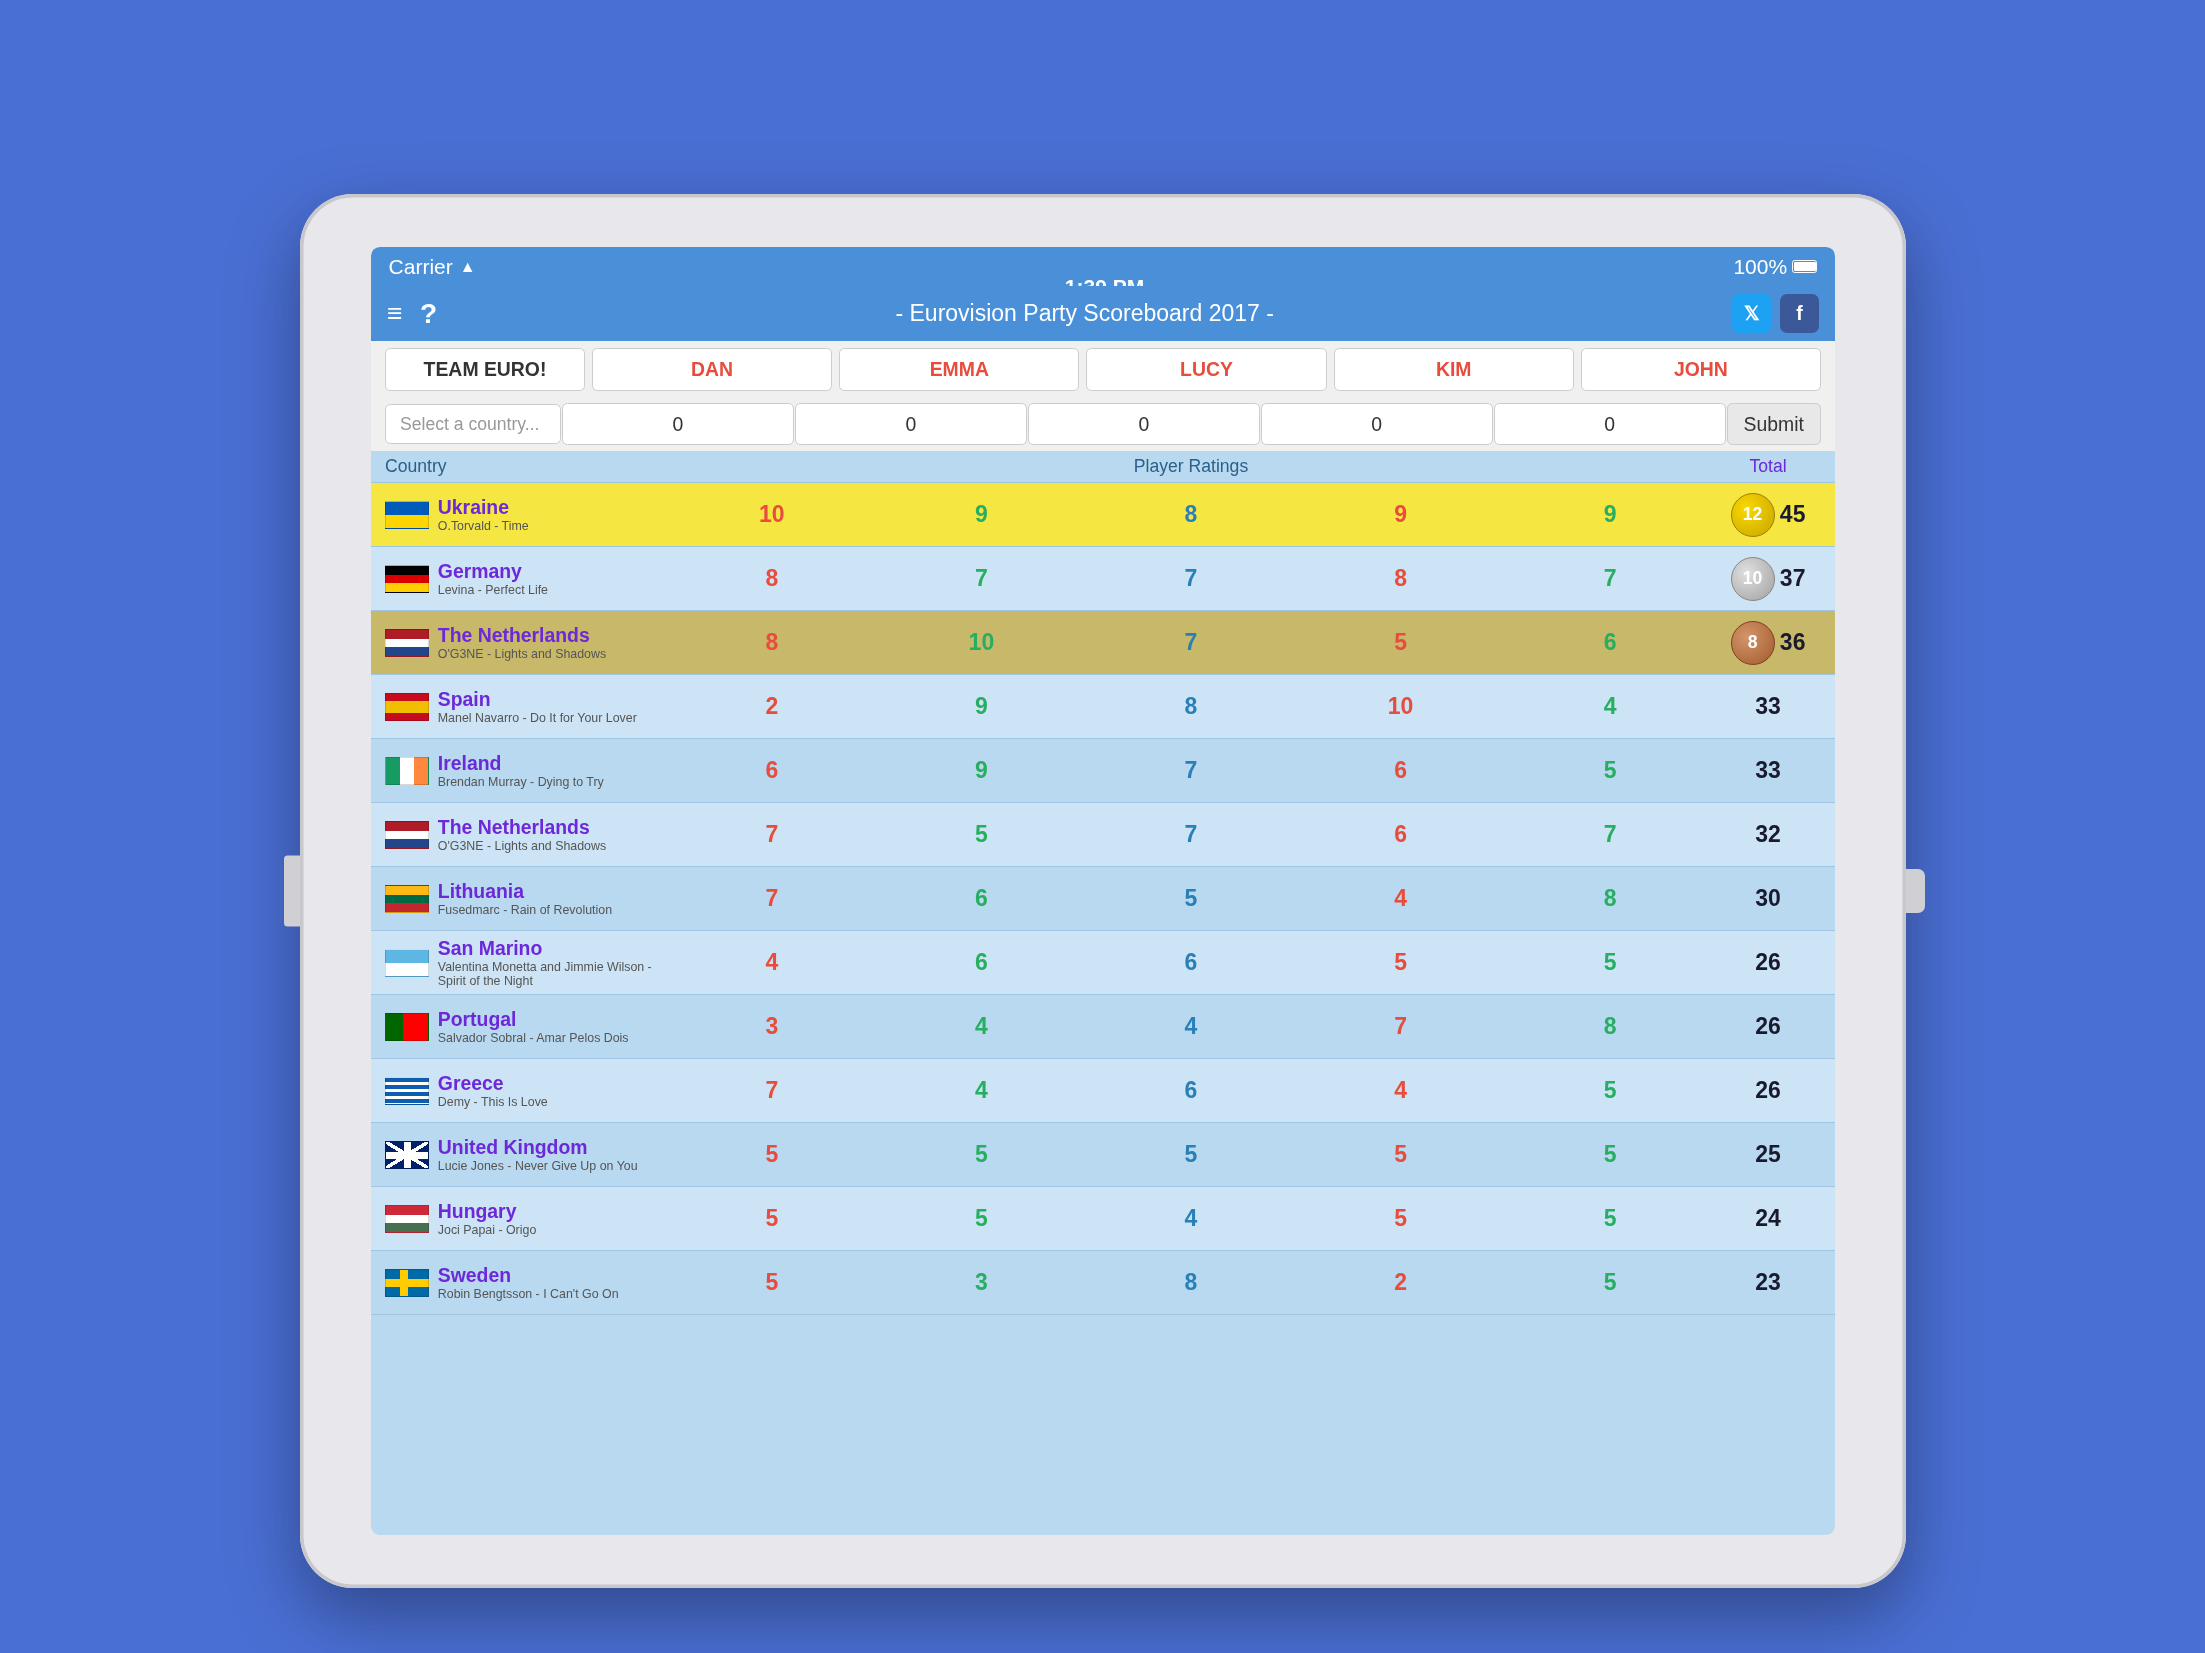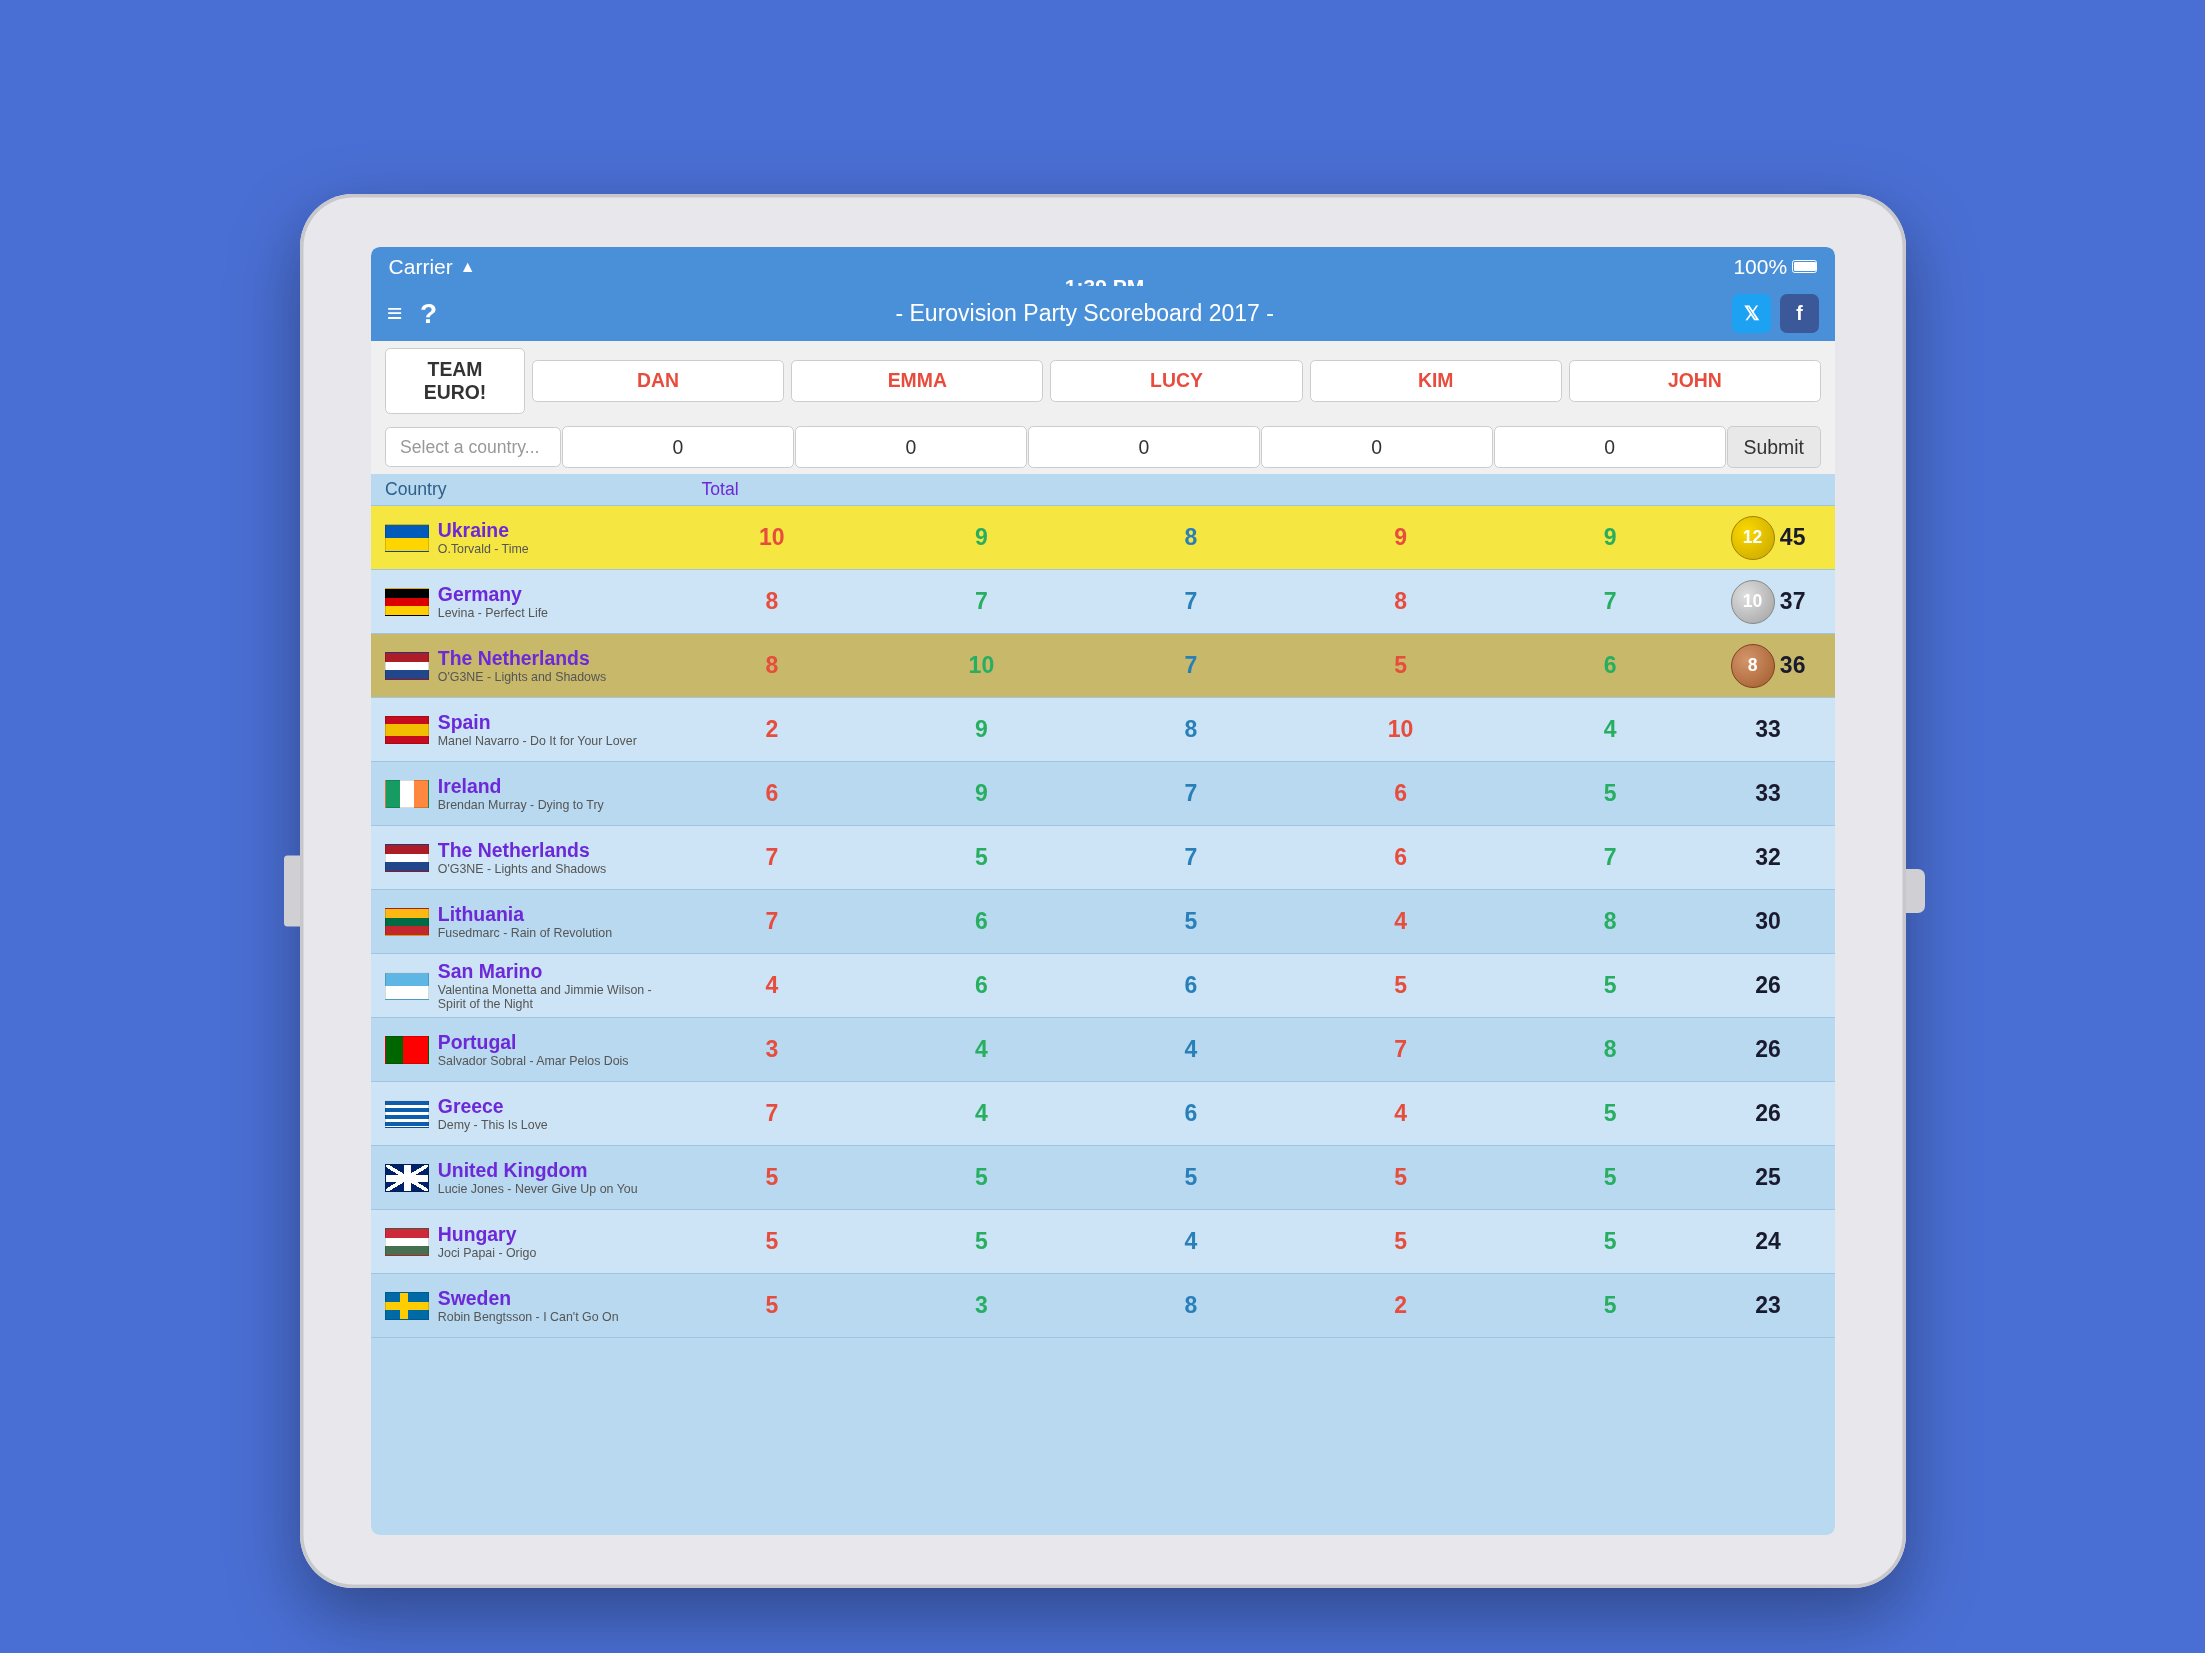--- a/index.html
+++ b/index.html
@@ -139,21 +139,21 @@
       flex-shrink: 0;
     }
     .team-name-btn {
       background: white;
       border: 1.3px solid #ccc;
       border-radius: 5.3px;
       padding: 8.8px 14px;
       font-size: 19.4px;
       font-weight: 700;
       color: #333;
-      width: 140px;
+      width: 200px;
       text-align: center;
       cursor: pointer;
     }
     .player-name-btn {
       background: white;
       border: 1.3px solid #ccc;
       border-radius: 5.3px;
       padding: 8.8px 14px;
       font-size: 19.4px;
       font-weight: 700;
@@ -397,20 +397,21 @@
       <div class="score-display">0</div>
       <div class="score-display">0</div>
       <div class="score-display">0</div>
       <div class="submit-btn">Submit</div>
     </div>
 
     <div class="scoreboard">
 
       <div class="table-header">
         <div class="col-country">Country</div>
+        <div class="col-players">Player Ratings</div>
         <div class="col-total">Total</div>
       </div>
 
       <div id="table-rows">
           <div class="table-row highlight-gold">
             <div class="country-info">
               <div class="flag flag-ukraine"></div>
               <div class="country-text">
                 <span class="country-name">Ukraine</span>
                 <span class="song-name">O.Torvald - Time</span>

